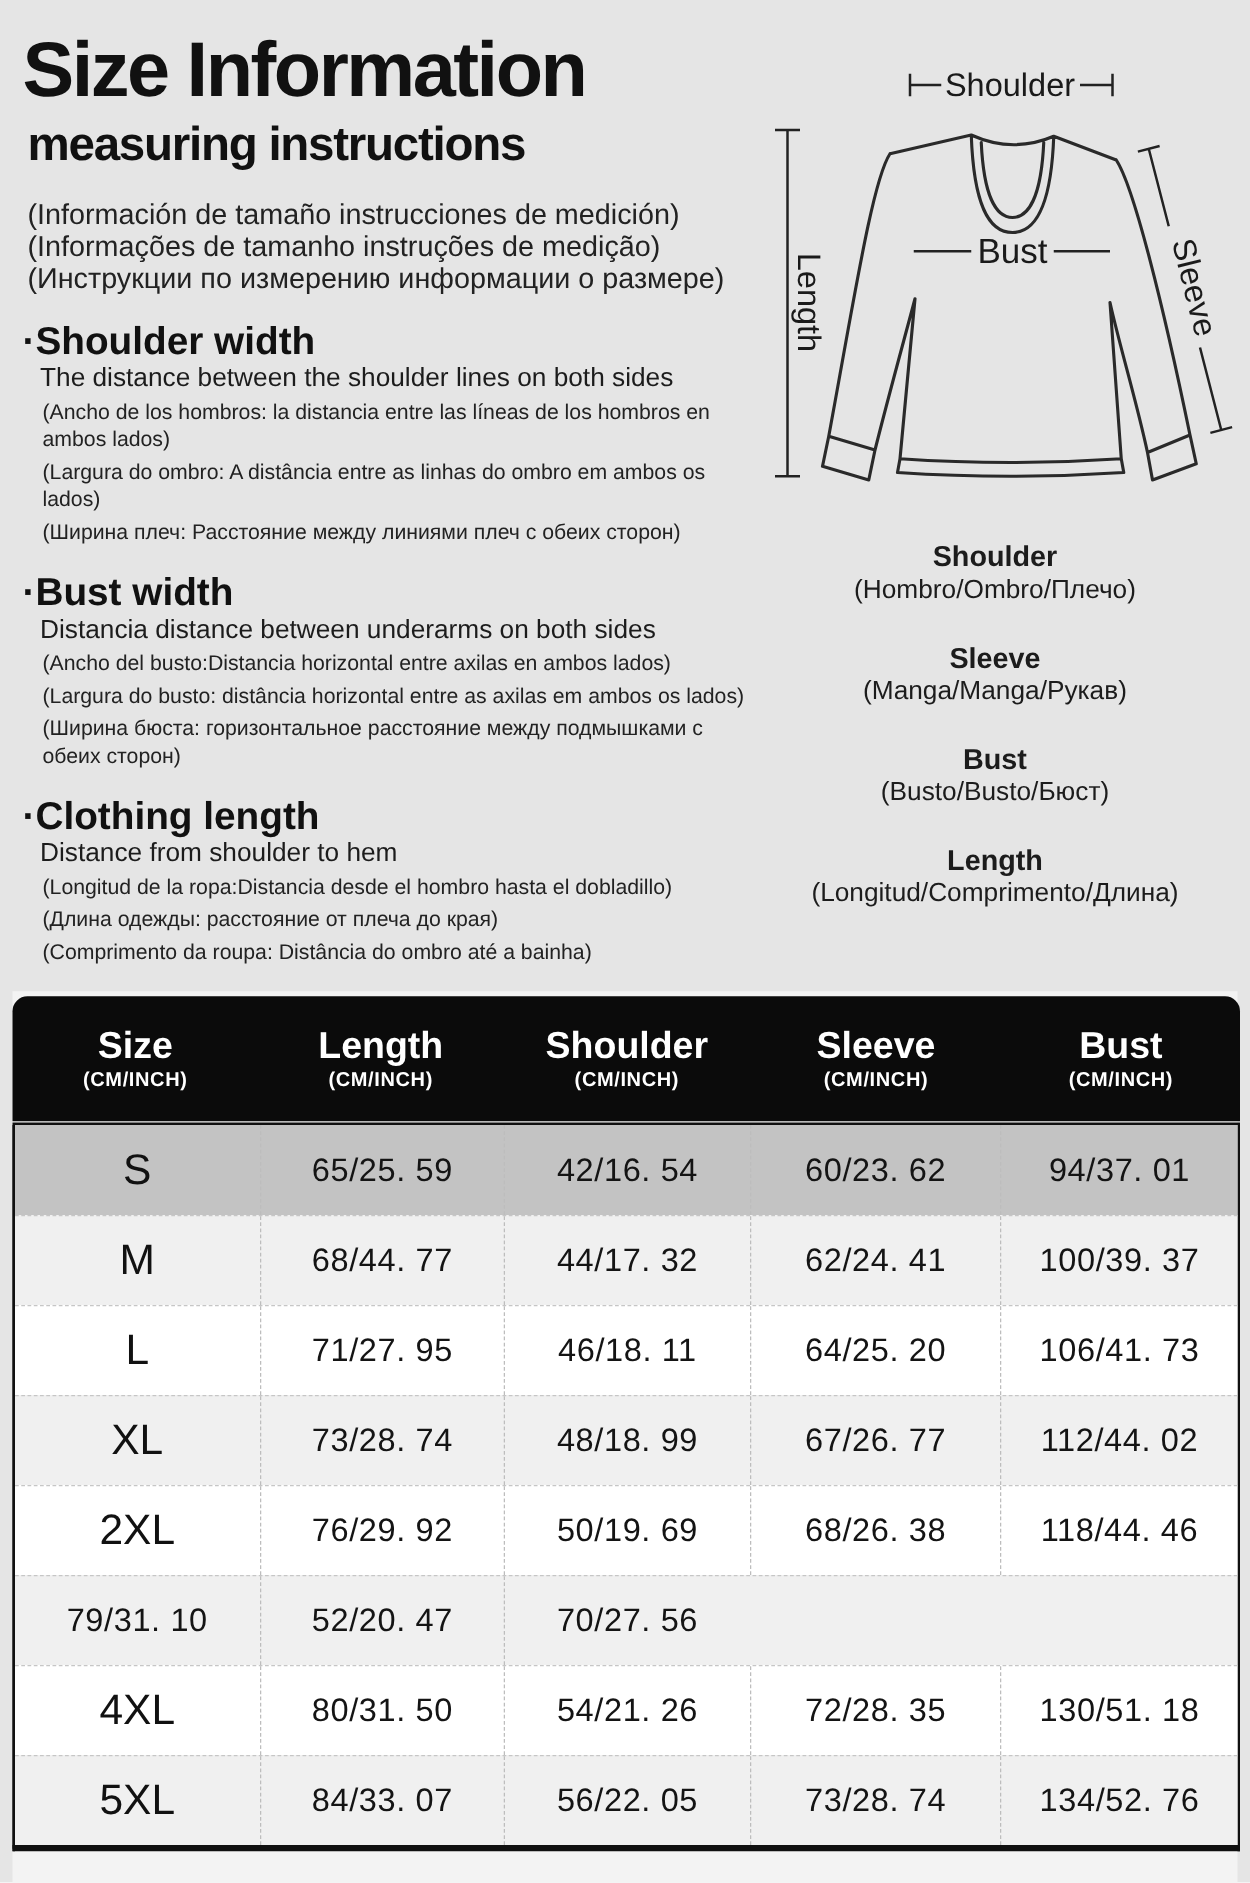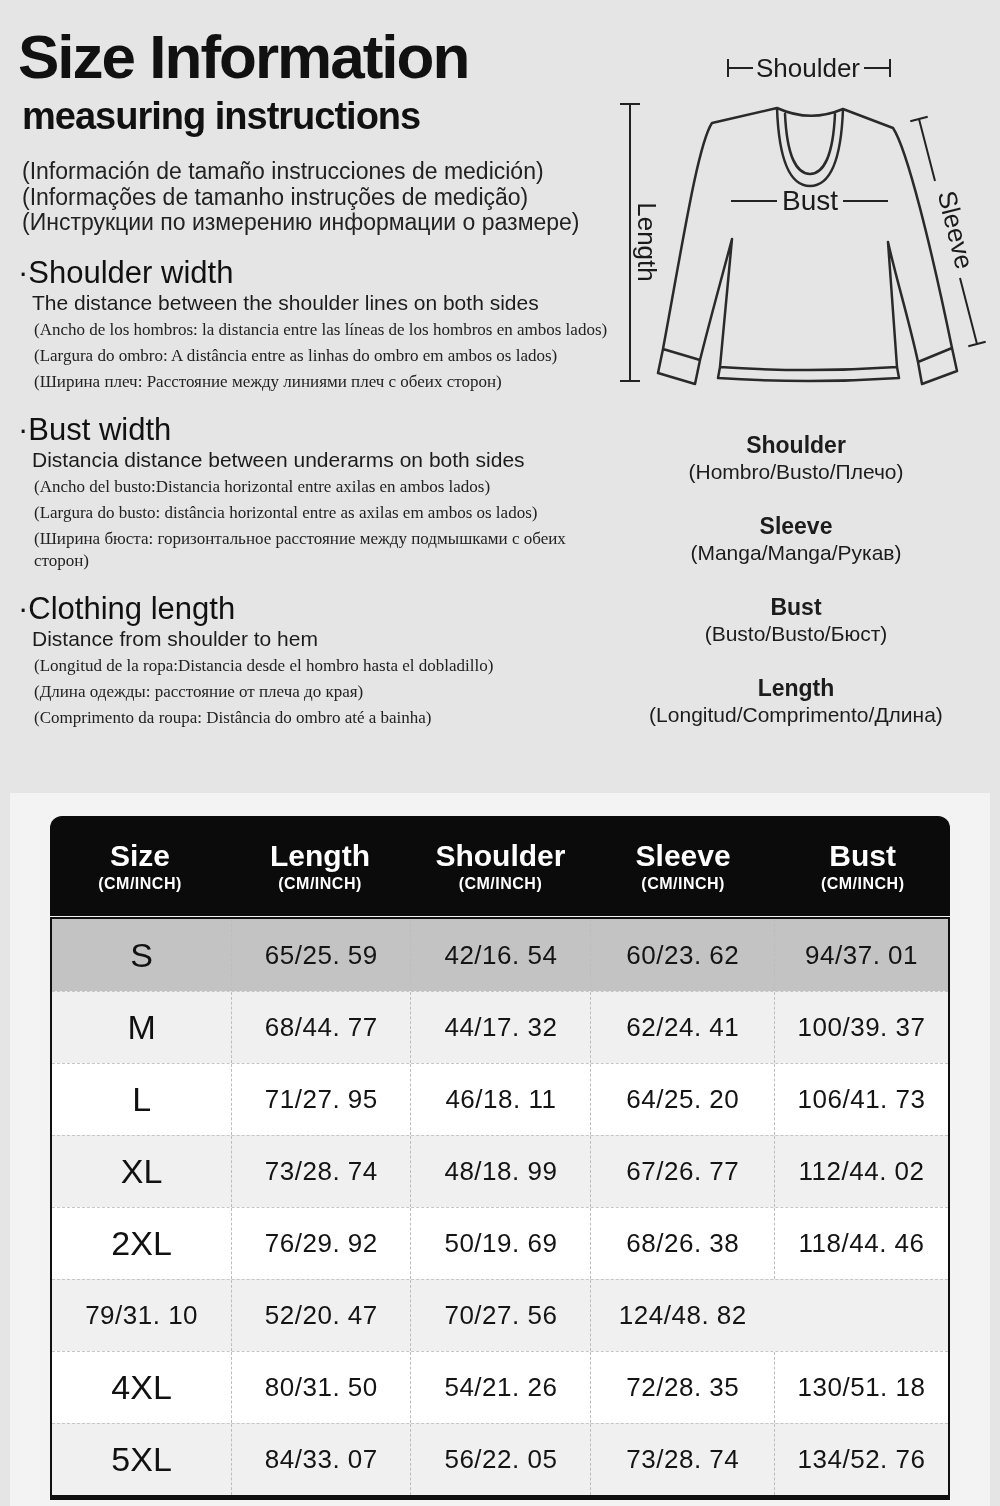--- a/index.html
+++ b/index.html
@@ -6,39 +6,39 @@
   html,body { background:#ffffff; }
   body { font-family:"Liberation Sans", sans-serif; color:#1c1c1c; }
   .page { position:relative; width:1000px; height:1506px; background:#e5e5e5; overflow:hidden; margin:0 auto; }
 
   
   .left-col { position:absolute; left:18px; top:24px; width:592px; }
   .title { font-size:62px; line-height:66px; font-weight:bold; letter-spacing:-2px; color:#111; }
   .subtitle { font-size:38px; line-height:44px; font-weight:bold; letter-spacing:-1px; margin:4px 0 0 4px; color:#111; }
   .title-trans { margin:21px 0 0 4px; font-size:23px; line-height:25.5px; color:#222; }
   .section { margin-top:20px; }
-  .sec-head { font-size:31px; line-height:34px; font-weight:normal; color:#111; }
+  .sec-head { font-size:31px; line-height:34px; font-weight:bold; color:#111; }
   .sec-bullet { font-size:31px; }
   .sec-desc { font-size:21px; line-height:25px; margin-left:14px; color:#1c1c1c; }
-  .sec-trans p { font-size:17px; line-height:22px; margin:4px 0 0 16px; color:#222;font-family:Liberation Serif, serif; }
+  .sec-trans p { font-size:17px; line-height:22px; margin:4px 0 0 16px; color:#222; }
 
   
   .diagram { position:absolute; left:600px; top:26px; width:400px; height:406px; }
   svg text { font-family:"Liberation Sans", sans-serif; fill:#1a1a1a; }
   .garment { fill:none; stroke:#2a2a2a; stroke-width:2.5; stroke-linecap:round; stroke-linejoin:round; }
   .measure { stroke:#222; stroke-width:2; fill:none; stroke-linecap:butt; }
 
   .legend { position:absolute; left:600px; top:432px; width:392px; text-align:center; }
   .legend-item { margin-bottom:28px; }
   .legend-name { font-size:23px; font-weight:bold; line-height:27px; }
   .legend-trans { font-size:21px; line-height:26px; }
 
   
   .panel { position:absolute; left:10px; top:793px; width:980px; height:713px; background:#f3f3f3; }
-  .size-table { width:900px; margin:23px auto 0 auto; }
+  .size-table { width:982px; margin:4px auto 0 auto; }
   .thead { display:grid; grid-template-columns:20% 20% 20.1% 20.5% 19.4%; background:#0b0b0b; border-radius:12px 12px 0 0; height:100px; align-items:center; }
   .th { text-align:center; color:#fff; }
   .th-label { font-size:30px; font-weight:bold; line-height:33px; }
   .th-unit { font-size:16px; font-weight:bold; margin-top:3px; letter-spacing:0.5px; }
   .tbody { margin-top:3px; border:2px solid #101010; border-bottom-width:5px; border-top:none; box-shadow:0 -2px 0 #101010; }
   .trow { display:grid; grid-template-columns:20% 20% 20.1% 20.5% 19.4%; height:72px; }
   .trow + .trow { border-top:1px dashed #c6c6c6; }
   .row-dark { background:#c3c3c3; }
   .row-alt { background:#f0f0f0; }
   .row-white { background:#ffffff; }
@@ -129,21 +129,21 @@
       <g>
         <path class="measure" d="M310.3,95.3 L327.7,90.8 M319,93 L335,155 M360,252 L377,318 M368.3,320.3 L385.7,315.7"></path>
         <text x="347" y="206" text-anchor="middle" font-size="26" transform="rotate(76 347 206)">Sleeve</text>
       </g>
     </svg>
   </div>
 
   <div class="legend">
     <div class="legend-item">
       <div class="legend-name">Shoulder</div>
-      <div class="legend-trans">(Hombro/Busto/Плечо)</div>
+      <div class="legend-trans">(Hombro/Ombro/Плечо)</div>
     </div>
     <div class="legend-item">
       <div class="legend-name">Sleeve</div>
       <div class="legend-trans">(Manga/Manga/Рукав)</div>
     </div>
     <div class="legend-item">
       <div class="legend-name">Bust</div>
       <div class="legend-trans">(Busto/Busto/Бюст)</div>
     </div>
     <div class="legend-item">
@@ -210,21 +210,20 @@
           <div class="cell size-cell">2XL</div>
           <div class="cell val-cell">76/29. 92</div>
           <div class="cell val-cell">50/19. 69</div>
           <div class="cell val-cell">68/26. 38</div>
           <div class="cell val-cell">118/44. 46</div>
         </div>
         <div class="trow row-alt">
           <div class="cell val-cell">79/31. 10</div>
           <div class="cell val-cell">52/20. 47</div>
           <div class="cell val-cell">70/27. 56</div>
-          <div class="cell val-cell">124/48. 82</div>
         </div>
         <div class="trow row-white">
           <div class="cell size-cell">4XL</div>
           <div class="cell val-cell">80/31. 50</div>
           <div class="cell val-cell">54/21. 26</div>
           <div class="cell val-cell">72/28. 35</div>
           <div class="cell val-cell">130/51. 18</div>
         </div>
         <div class="trow row-alt">
           <div class="cell size-cell">5XL</div>

